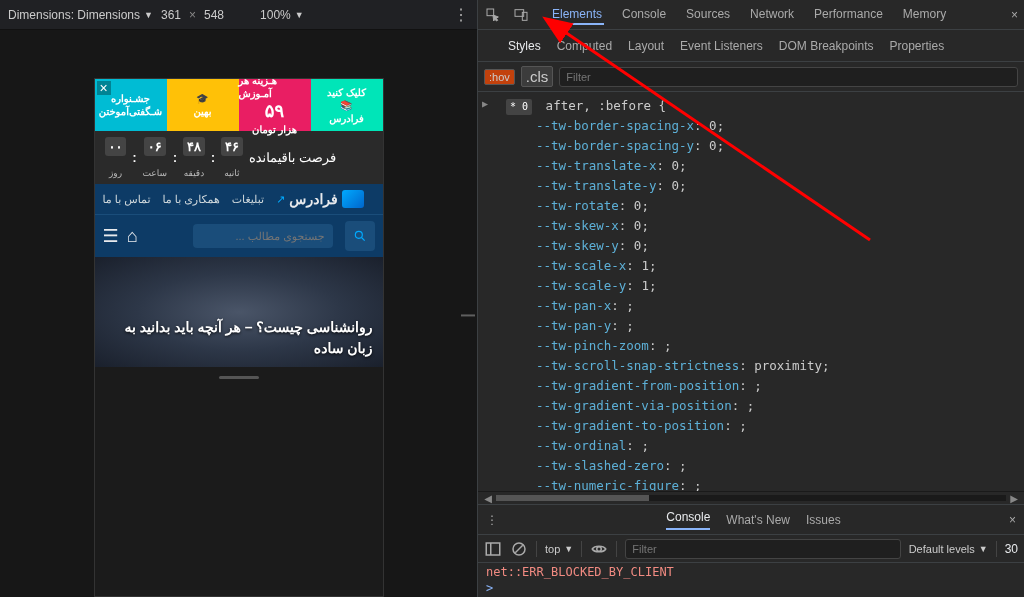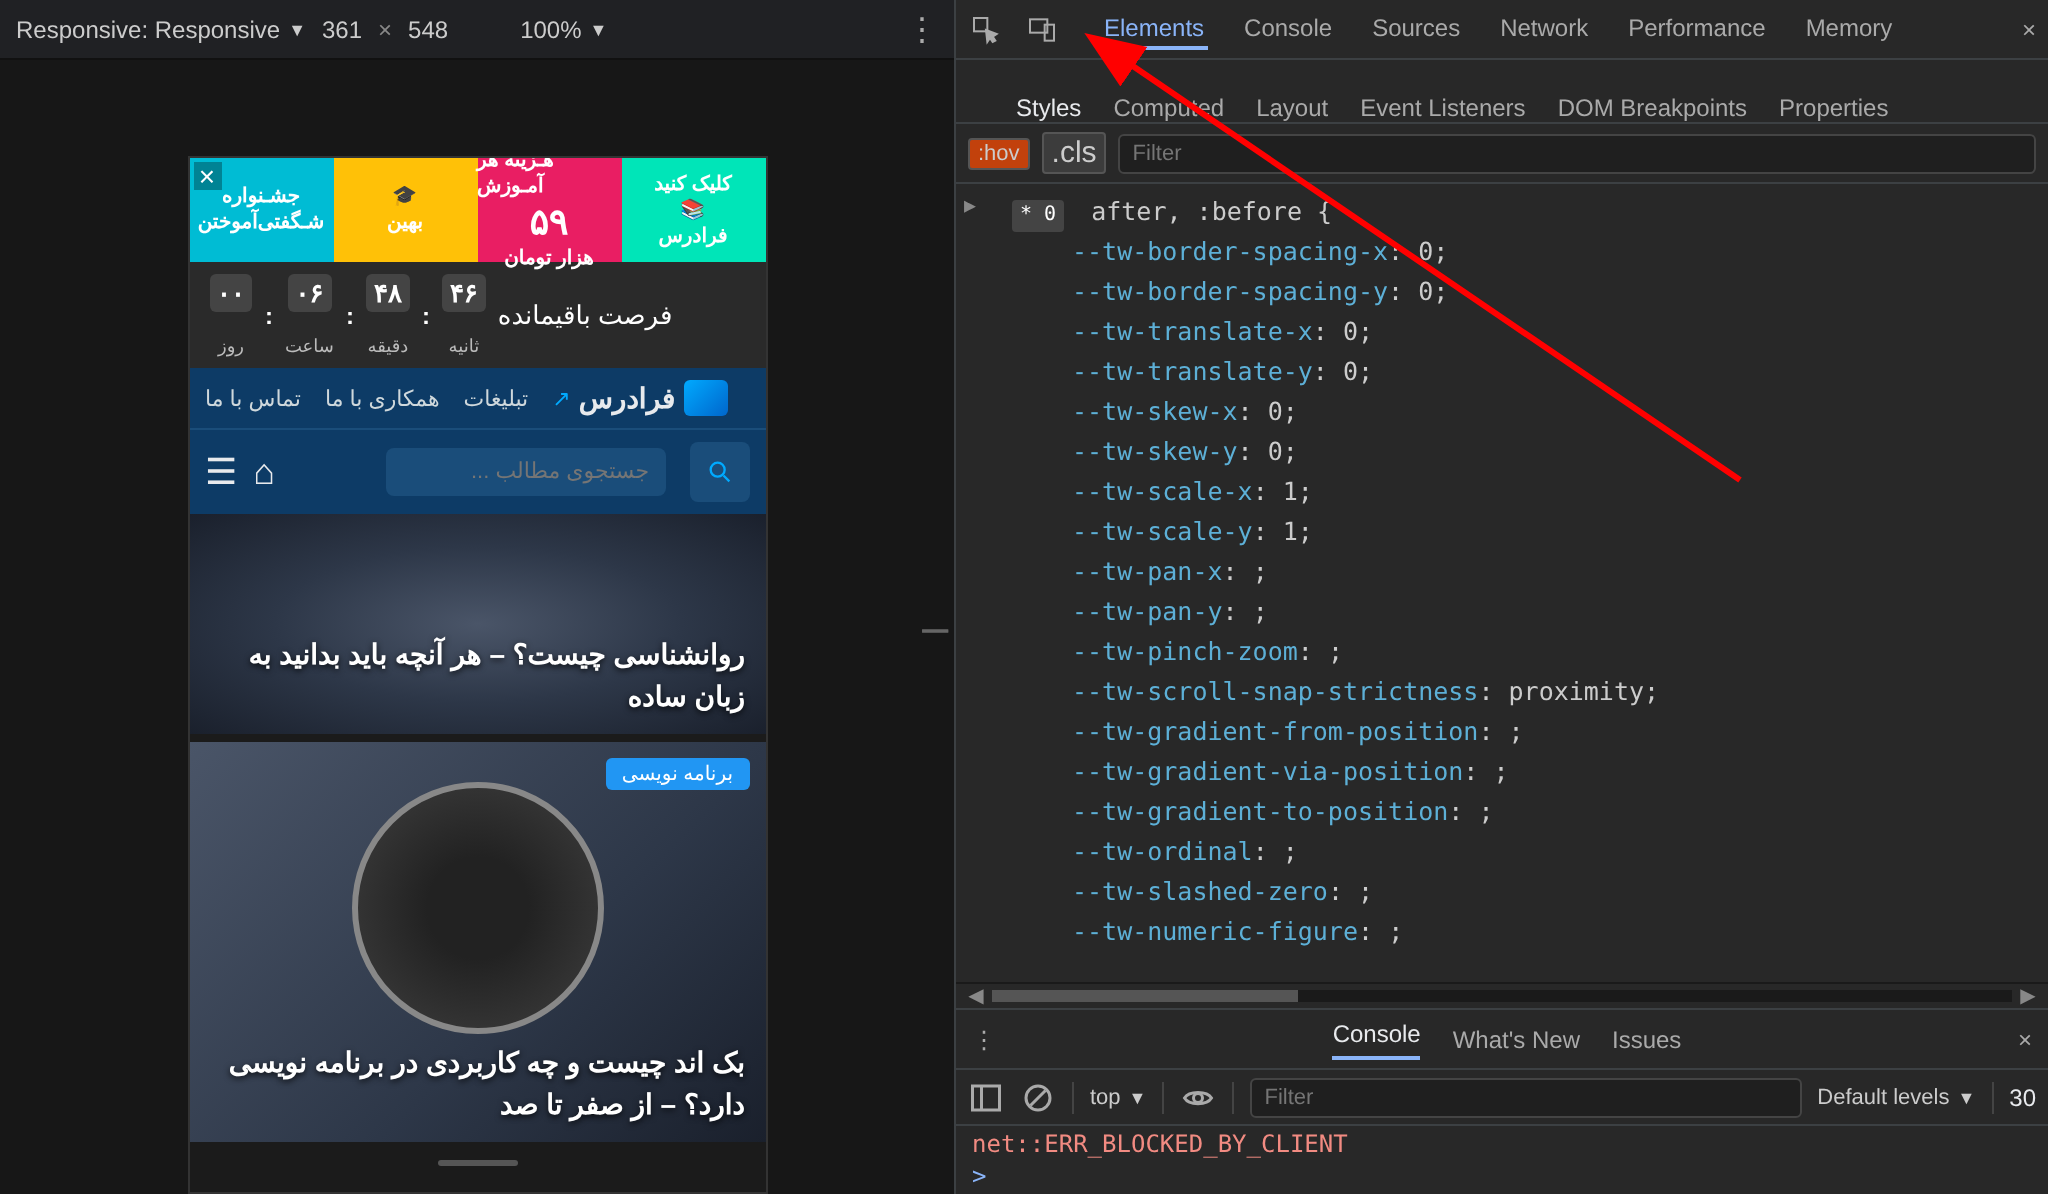--- a/index.html
+++ b/index.html
@@ -63,21 +63,21 @@
 
 
 .dt-top { height:30px; display:flex; align-items:center; background:#282828; border-bottom:1px solid #3c4043; padding:0 6px; gap:10px; position:relative; }
 .dt-icon { width:18px; height:18px; display:flex; align-items:center; justify-content:center; color:#aaa; }
 .dt-icon svg { width:16px; height:16px; stroke:#aaa; fill:none; stroke-width:1.5; }
 .dt-tabs { display:flex; gap:16px; margin-left:10px; }
 .dt-tab { color:#aaa; font-size:12px; padding:2px 2px; cursor:pointer; }
 .dt-tab.active { color:#8ab4f8; border-bottom:2px solid #8ab4f8; }
 .dt-top .x { position:absolute; right:6px; color:#aaa; }
 
-.dt-sub { height:32px; display:flex; align-items:flex-end; gap:16px; padding:0 10px 0 30px; border-bottom:1px solid #3c4043; }
+.dt-sub { height:32px; display:flex; align-items:center; gap:16px; padding:0 10px 0 30px; border-bottom:1px solid #3c4043; }
 .dt-sub span { color:#aaa; font-size:12px; }
 .dt-sub span.active { color:#e8eaed; }
 
 .filter-row { display:flex; align-items:center; padding:4px 6px; gap:6px; border-bottom:1px solid #3c4043; }
 .hov { background:#c2410c; border:1px solid #555; border-radius:2px; padding:1px 4px; font-size:11px; color:#ccc; }
 .cls { background:#3c3c3c; border:1px solid #555; border-radius:2px; padding:1px 4px; font-size:15px; color:#ccc; }
 .filter-row input { flex:1; background:#1f1f1f; border:1px solid #444; border-radius:3px; padding:3px 6px; color:#ccc; font-size:11px; }
 
 .css-body { flex:1; overflow:auto; font-family:Menlo,Consolas,monospace; font-size:12.5px; line-height:1.6; padding:4px 8px; position:relative; }
 .rule-selector { color:#ccc; padding-left:20px; }
@@ -114,21 +114,21 @@
 
 .big-arrow { position:absolute; top:0; left:0; pointer-events:none; }
 </style>
 </head>
 <body>
 
 <div class="app">
  <div class="left">
    <div class="device-toolbar">
      <span class="dim-label">
-          <span>Responsive: Responsive</span>
+          <span>Dimensions: Dimensions</span>
           <span class="arrow-down">▼</span>
         </span>
      <span>361</span>
      <span class="times">×</span>
      <span>548</span>
      <span style="width:20px;"></span>
      <span class="dim-label">
           <span>100%</span>
           <span class="arrow-down">▼</span>
         </span>
@@ -207,25 +207,20 @@
                 <line x1="15" y1="15" x2="20" y2="20"></line>
               </svg>
          </div>
        </div>
 
        <div class="card">
          <div class="bg1"></div>
          <div class="title">روانشناسی چیست؟ – هر آنچه باید بدانید به زبان ساده</div>
        </div>
 
-       <div class="card card2">
-         <div class="bg2"></div>
-         <span class="tag">برنامه نویسی</span>
-         <div class="title">بک اند چیست و چه کاربردی در برنامه نویسی دارد؟ – از صفر تا صد</div>
-       </div>
 
        <div class="handle">
             <div></div>
           </div>
      </div>
      <div class="drag-handle">||</div>
    </div>
  </div>
 
  <div class="right">
@@ -272,20 +267,21 @@
      <div class="rule-selector">
        <span class="expand">▶</span>
        <span class="star-badge">* <span>0</span></span>
        <span>after, :before {</span>
      </div>
      <div id="rules-container">
           <div class="css-line"><span class="prop">--tw-border-spacing-x</span><span class="colon">: </span><span class="val">0</span><span class="semi">;</span></div>
           <div class="css-line"><span class="prop">--tw-border-spacing-y</span><span class="colon">: </span><span class="val">0</span><span class="semi">;</span></div>
           <div class="css-line"><span class="prop">--tw-translate-x</span><span class="colon">: </span><span class="val">0</span><span class="semi">;</span></div>
           <div class="css-line"><span class="prop">--tw-translate-y</span><span class="colon">: </span><span class="val">0</span><span class="semi">;</span></div>
+          <div class="css-line"><span class="prop">--tw-rotate</span><span class="colon">: </span><span class="val">0</span><span class="semi">;</span></div>
           <div class="css-line"><span class="prop">--tw-skew-x</span><span class="colon">: </span><span class="val">0</span><span class="semi">;</span></div>
           <div class="css-line"><span class="prop">--tw-skew-y</span><span class="colon">: </span><span class="val">0</span><span class="semi">;</span></div>
           <div class="css-line"><span class="prop">--tw-scale-x</span><span class="colon">: </span><span class="val">1</span><span class="semi">;</span></div>
           <div class="css-line"><span class="prop">--tw-scale-y</span><span class="colon">: </span><span class="val">1</span><span class="semi">;</span></div>
           <div class="css-line"><span class="prop">--tw-pan-x</span><span class="colon">: </span><span class="val"></span><span class="semi">;</span></div>
           <div class="css-line"><span class="prop">--tw-pan-y</span><span class="colon">: </span><span class="val"></span><span class="semi">;</span></div>
           <div class="css-line"><span class="prop">--tw-pinch-zoom</span><span class="colon">: </span><span class="val"></span><span class="semi">;</span></div>
           <div class="css-line"><span class="prop">--tw-scroll-snap-strictness</span><span class="colon">: </span><span class="val">proximity</span><span class="semi">;</span></div>
           <div class="css-line"><span class="prop">--tw-gradient-from-position</span><span class="colon">: </span><span class="val"></span><span class="semi">;</span></div>
           <div class="css-line"><span class="prop">--tw-gradient-via-position</span><span class="colon">: </span><span class="val"></span><span class="semi">;</span></div>

